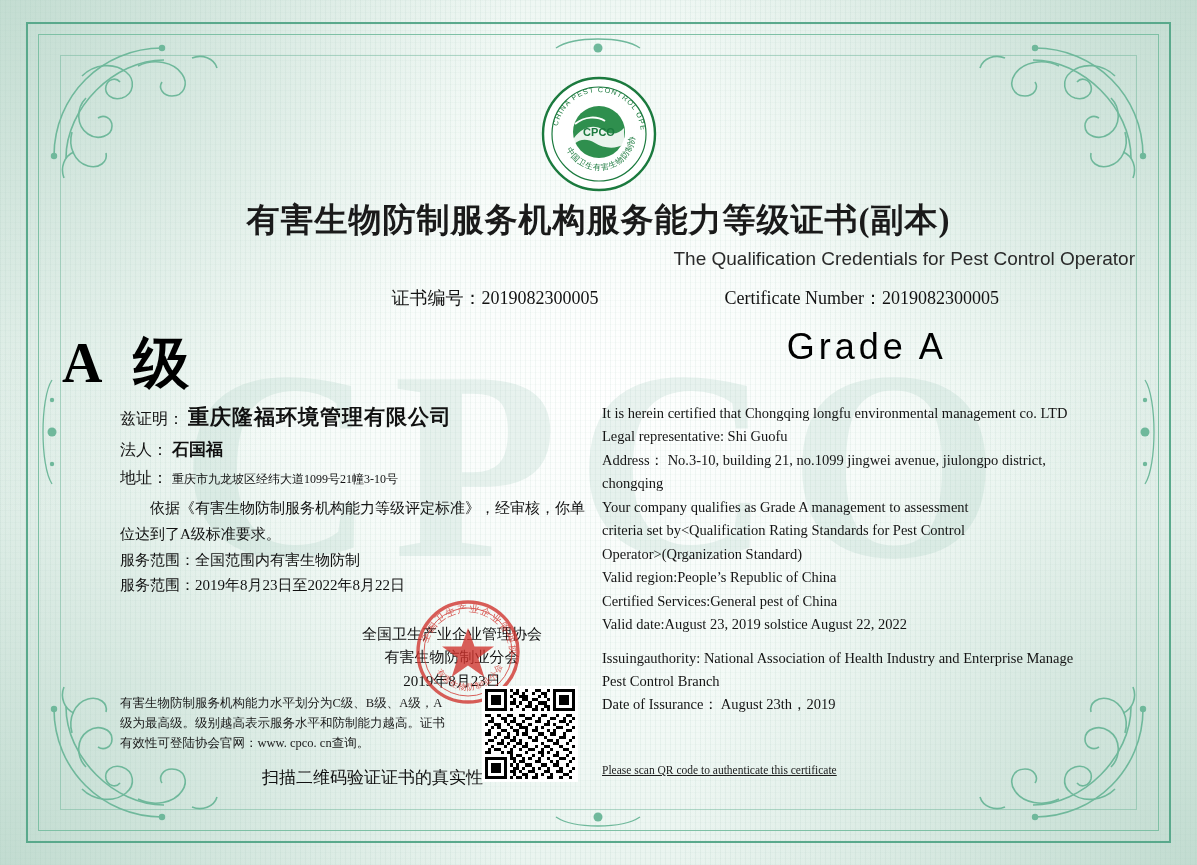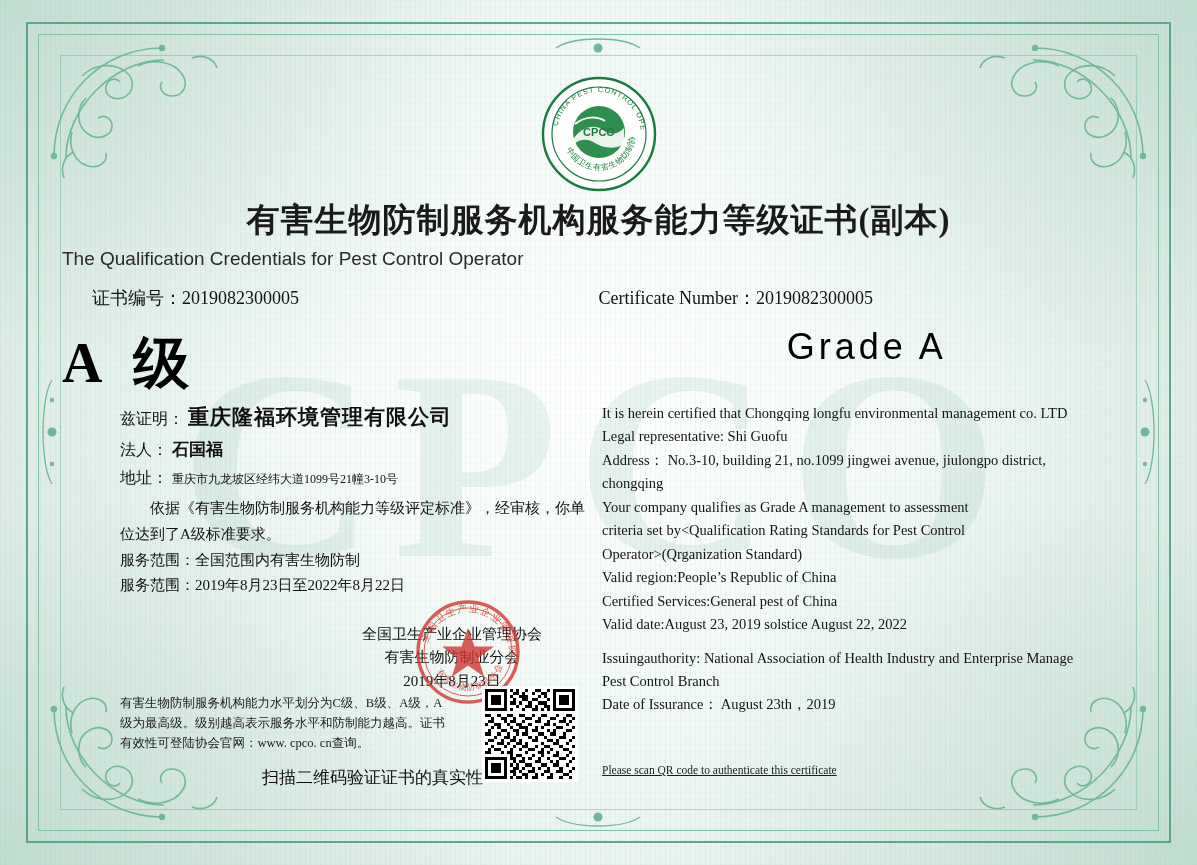--- a/index.html
+++ b/index.html
@@ -118,43 +118,44 @@
     font-family: "Liberation Serif", serif;
     font-size: 33px;
     font-weight: 700;
     color: #1a1a1a;
     letter-spacing: 1px;
   }
   .title-en {
     position: absolute;
     top: 190px;
     left: 0; right: 0;
-    text-align: left;
+    text-align: right;
     font-family: "Liberation Sans", sans-serif;
     font-size: 19px;
     color: #2a2a2a;
   }
 
   .cert-no-row {
     position: absolute;
     top: 228px;
     left: 0; right: 0;
     display: flex;
   }
   .cert-no-cn {
     width: 50%;
-    text-align: left;
+    text-align: right;
     font-size: 18px;
     color: #121212;
     font-family: "Liberation Serif", serif;
     padding-left: 30px;
     box-sizing: border-box;
   }
   .cert-no-en {
     width: 50%;
+    text-align: center;
     font-size: 18px;
     color: #121212;
     font-family: "Liberation Serif", serif;
     padding-right: 10px;
     box-sizing: border-box;
   }
 
   .grade-row {
     position: absolute;
     top: 268px;

